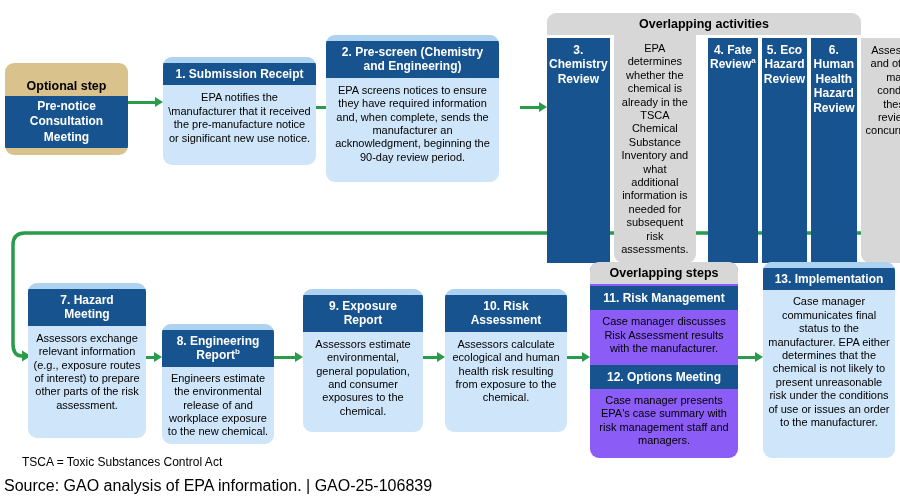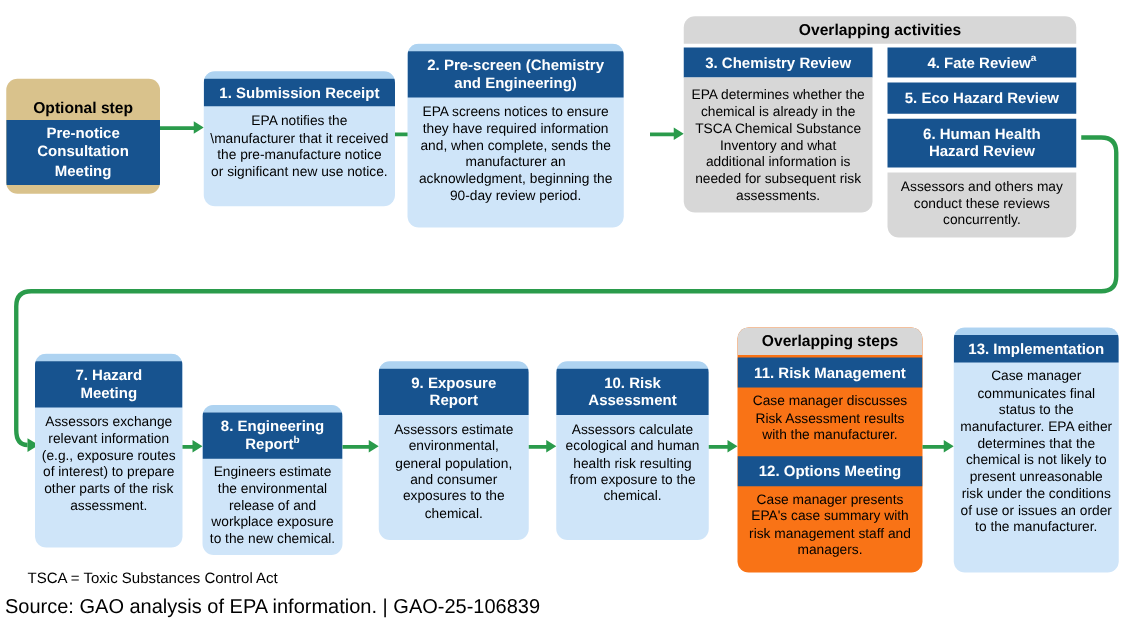--- a/index.html
+++ b/index.html
@@ -23,29 +23,29 @@
     padding:16px 0 3px;}
   .optional .obd{background:#17538f;color:#fff;font-weight:bold;font-size:12px;
     line-height:1.3;text-align:center;flex:1;display:flex;align-items:center;
     justify-content:center;padding:2px 4px;}
   
   .gtitle{background:#d7d7d7;font-weight:bold;font-size:12.5px;color:#000;
     text-align:center;}
   .grp1{position:absolute;}
   .grp1 .gtitle{border-radius:9px 9px 0 0;height:22px;line-height:22px;}
   .grp1 .cols{display:flex;gap:12px;margin-top:3px;}
-  .col{width:153px;display:flex;flex-direction:column;gap:4px;}
+  .col{width:153px;display:flex;gap:4px;}
   .navyband{background:#17538f;color:#fff;font-weight:bold;font-size:12px;
     line-height:1.2;text-align:center;padding:5px 2px;}
   .navyband span{white-space:pre-line;}
   .navyband sup{font-size:8px;line-height:0;}
   .graybody{background:#d7d7d7;font-size:11px;line-height:1.22;color:#000;
     text-align:center;padding:6px 5px;border-radius:0 0 9px 9px;margin-top:0;}
   .col .graybody{margin-top:-4px;padding-top:8px;}
-  .grp2{position:absolute;background:#f97316;border-radius:9px;overflow:hidden;}
+  .grp2{position:absolute;background:#8b5cf6;border-radius:9px;overflow:hidden;}
   .grp2 .gtitle{height:22px;line-height:23px;}
   .grp2 .navyband{margin:2px 0 0 0;}
   .grp2 .gb{font-size:11px;line-height:1.22;text-align:center;color:#000;
     padding:5px 4px 6px;}
   
   .arrow{position:absolute;height:11px;}
   .arrow .shaft{position:absolute;left:0;right:6px;top:4px;height:3px;background:#2a9b4b;}
   .arrow .head{position:absolute;right:0;top:0;width:0;height:0;
     border-left:8px solid #2a9b4b;border-top:5.5px solid transparent;
     border-bottom:5.5px solid transparent;}

